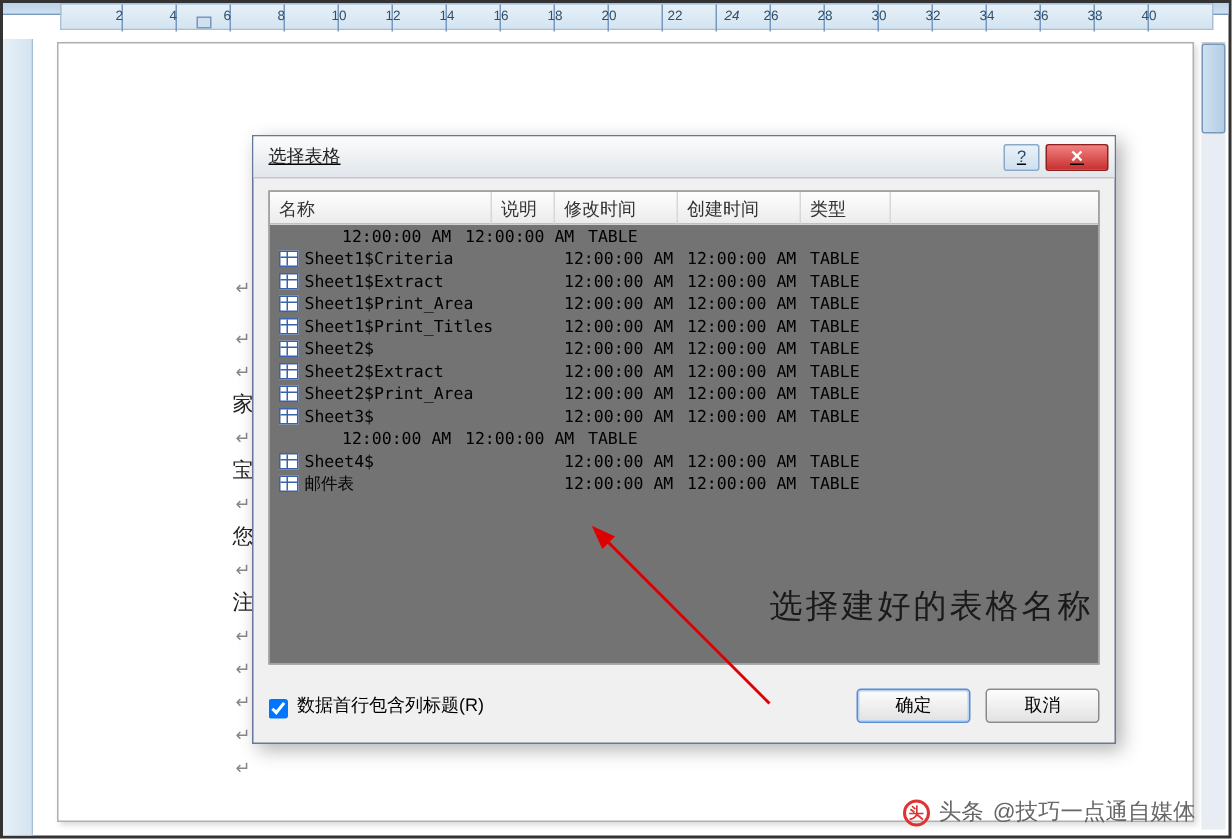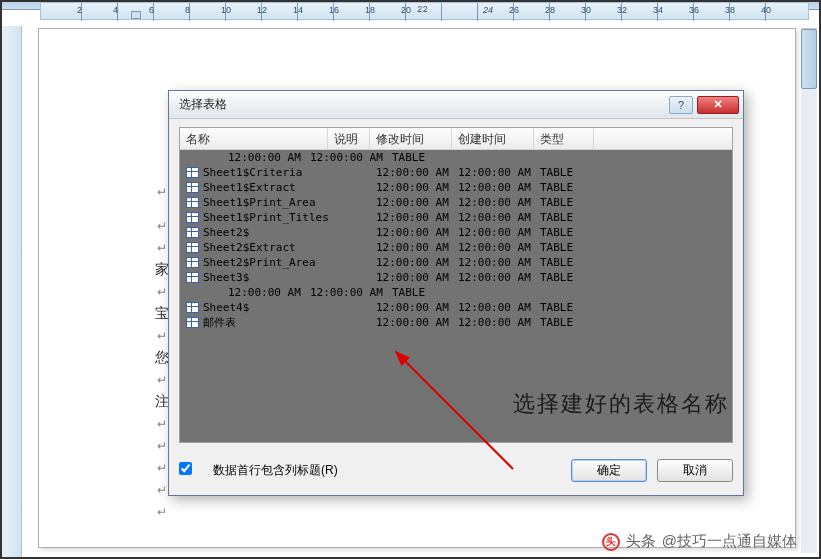--- a/index.html
+++ b/index.html
@@ -10,21 +10,21 @@
   .ruler .tick { position: absolute; top: 0; height: 18px; border-left: 1px solid #7898be; }
   .ruler .num { position: absolute; top: 2px; font-size: 9px; color: #2f4f6d; }
   .ruler .indent { position: absolute; top: 8px; width: 10px; height: 8px; background: #cfe1ef; border: 1px solid #7898be; }
   .vruler { position: absolute; top: 24px; left: 0; width: 20px; bottom: 0; background: linear-gradient(90deg, #e7f0f8, #d3e4f1); border-right: 1px solid #a7c0d7; }
   
   .page { position: absolute; top: 26px; left: 36px; width: 758px; height: 520px; background: #fff; border: 1px solid #b0b0b0; box-shadow: 2px 2px 4px rgba(0,0,0,0.15); }
   .doc-text { position: absolute; left: 116px; font-size: 14px; color: #222; }
   .para-mark { color: #888; font-size: 12px; margin-left: 2px; }
   
   .dialog { position: absolute; top: 88px; left: 166px; width: 576px; height: 406px; background: #f0f0f0; border: 1px solid #679; box-shadow: 4px 4px 12px rgba(0,0,0,0.3); }
-  .titlebar { height: 28px; background: linear-gradient(180deg, #fcfcfc, #e0e6ec); border-bottom: 1px solid #c7c7c7; display: flex; align-items: center; padding: 0 4px 0 10px; }
+  .titlebar { height: 28px; background: linear-gradient(180deg, #fcfcfc, #e0e6ec); border-bottom: 1px solid #c7c7c7; display: flex; align-items: center; padding: 0 4px 0 10px; text-decoration: underline; }
   .titlebar .title { flex: 1; font-size: 12px; color: #222; }
   .titlebar .btn-help { width: 24px; height: 18px; margin-right: 4px; background: linear-gradient(180deg, #eaf1f8, #cde0ef); border: 1px solid #8aa9c6; border-radius: 2px; display: flex; align-items: center; justify-content: center; font-size: 11px; color: #2a4b6e; cursor: pointer; }
   .titlebar .btn-close { width: 42px; height: 18px; background: linear-gradient(180deg, #f08080, #c93030); border: 1px solid #902020; border-radius: 2px; display: flex; align-items: center; justify-content: center; color: #fff; font-weight: bold; cursor: pointer; font-size: 11px; }
   
   .listview { position: absolute; top: 36px; left: 10px; right: 10px; height: 316px; background: #737373; border: 1px solid #a3a3a3; overflow: hidden; }
   .lv-header { display: flex; height: 22px; background: linear-gradient(180deg, #fdfdfd, #ececec); border-bottom: 1px solid #d0d0d0; }
   .lv-header .col { padding: 3px 6px; border-right: 1px solid #d7d7d7; font-size: 12px; color: #333; text-align: left; }
   .lv-body { }
   .lv-row { display: flex; height: 15px; align-items: center; }
   .lv-row .cell { padding: 0 6px; font-size: 11px; font-family: Tahoma, monospace; color: #000; white-space: nowrap; overflow: hidden; }
@@ -34,21 +34,21 @@
   .icon-table:before { content: ""; position: absolute; top: 3px; left: 0; right: 0; height: 1px; background: #3a62a8; }
   .icon-table:after { content: ""; position: absolute; top: 0; bottom: 0; left: 4px; width: 1px; background: #3a62a8; }
   
   .c-name { width: 148px; }
   .c-desc { width: 42px; }
   .c-mod  { width: 82px; }
   .c-cre  { width: 82px; }
   .c-type { width: 60px; }
   
   .bottom { position: absolute; left: 10px; right: 10px; bottom: 10px; height: 30px; display: flex; align-items: center; }
-  .chk { display: flex; align-items: flex-start; gap: 21px; flex: 1; }
+  .chk { display: flex; align-items: flex-end; gap: 6px; flex: 1; }
   .chk input { width: 13px; height: 13px; }
   .dlg-btn { width: 76px; height: 23px; margin-left: 10px; background: linear-gradient(180deg, #fdfdfd, #e2e2e2); border: 1px solid #8a8a8a; border-radius: 3px; cursor: pointer; font-size: 12px; }
   .dlg-btn.primary { border: 1px solid #5b8bd0; box-shadow: inset 0 0 0 1px #b7d3f3; }
   
   .annotation { position: absolute; top: 298px; left: 344px; font-size: 22px; color: #1a1a1a; letter-spacing: 2px; pointer-events: none; }
   .arrow-svg { position: absolute; top: 258px; left: 224px; pointer-events: none; }
   
   .vscroll-handle { position: absolute; right: 0; top: 0; width: 16px; height: 60px; background: linear-gradient(90deg, #cfe1ef, #b3cde4); border: 1px solid #7898be; border-radius: 2px; }
   .vscroll { position: absolute; top: 26px; right: 2px; bottom: 4px; width: 16px; background: #e7edf3; border-top: 1px solid #ccc; }
   
@@ -75,21 +75,21 @@
     <div class="num" style="left: 216px;">12</div>
     <div class="tick" style="left: 256px;"></div>
     <div class="num" style="left: 252px;">14</div>
     <div class="tick" style="left: 292px;"></div>
     <div class="num" style="left: 288px;">16</div>
     <div class="tick" style="left: 328px;"></div>
     <div class="num" style="left: 324px;">18</div>
     <div class="tick" style="left: 364px;"></div>
     <div class="num" style="left: 360px;">20</div>
     <div class="tick" style="left: 400px;"></div>
-    <div class="num" style="left: 376px; font-family: Liberation Mono, monospace;">22</div>
+    <div class="num" style="left: 404px;">22</div>
     <div class="tick" style="left: 436px;"></div>
     <div class="num" style="left: 442px; font-style: italic;">24</div>
     <div class="tick" style="left: 472px;"></div>
     <div class="num" style="left: 468px;">26</div>
     <div class="tick" style="left: 508px;"></div>
     <div class="num" style="left: 504px;">28</div>
     <div class="tick" style="left: 544px;"></div>
     <div class="num" style="left: 540px;">30</div>
     <div class="tick" style="left: 580px;"></div>
     <div class="num" style="left: 576px;">32</div>

